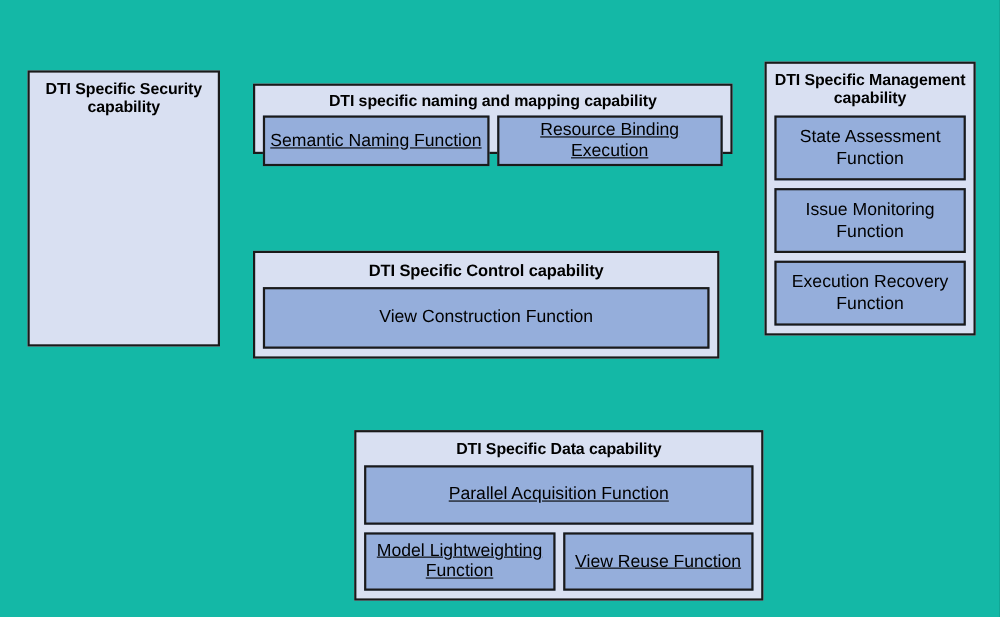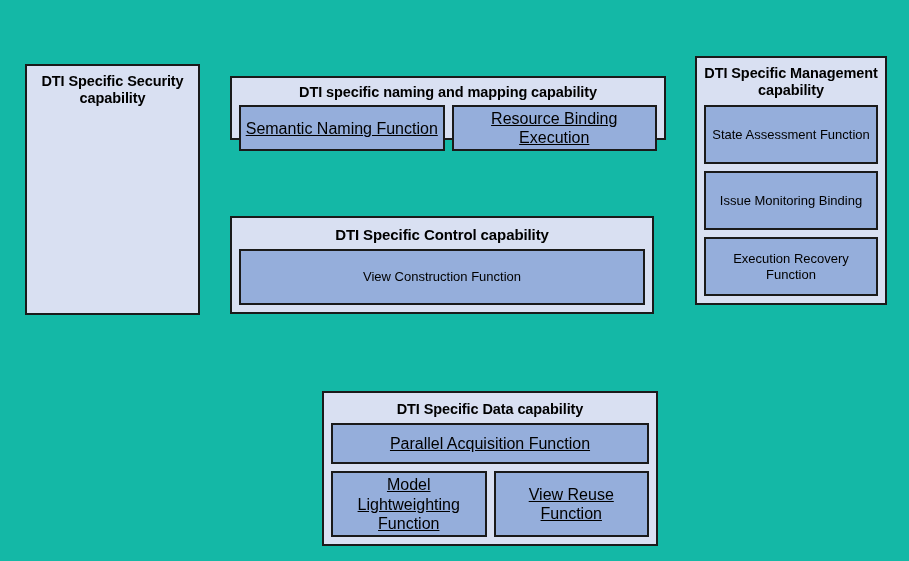--- a/index.html
+++ b/index.html
@@ -46,34 +46,34 @@
     flex: 1;
   }
   .fn-box {
     background: #95aedb;
     border: 2px solid #1a1a1a;
     box-sizing: border-box;
     display: flex;
     align-items: center;
     justify-content: center;
     text-align: center;
-    font-size: 13px;
+    font-size: 16px;
     color: #000000;
     line-height: 1.2;
     flex: 1;
     padding: 2px 3px;
   }
   .fn-box.small { font-size: 16px; text-decoration: underline; }
 
   
   #panel-security   { left: 25px;  top: 64px;  width: 175px; height: 251px; }
   #panel-naming     { left: 230px; top: 76px;  width: 436px; height: 64px; }
-  #panel-control    { left: 230px; top: 216px; width: 424px; height: 98px; }
+  #panel-control    { left: 230px; top: 228px; width: 424px; height: 98px; }
   #panel-management { left: 695px; top: 56px;  width: 192px; height: 249px; }
-  #panel-data       { left: 322px; top: 391px; width: 336px; height: 155px; }
+  #panel-data       { left: 322px; top: 391px; width: 372px; height: 155px; }
 
   #panel-security .panel-title   { padding-bottom: 7px; }
   #panel-management .panel-title { padding-bottom: 6px; }
   #panel-naming .panel-title     { padding: 1px 0 4px 0; }
   #panel-control .panel-title    { padding: 3px 0 5px 0; font-size: 15px; }
   #panel-data .panel-title       { padding: 3px 0 5px 0; }
 </style>
 </head>
 <body>
 
@@ -102,21 +102,21 @@
     </div>
   </div>
 
   <div class="panel" id="panel-management">
     <div class="panel-title">DTI Specific Management capability</div>
     <div class="fn-grid">
       <div class="fn-row">
         <div class="fn-box">State Assessment Function</div>
       </div>
       <div class="fn-row">
-        <div class="fn-box">Issue Monitoring Binding</div>
+        <div class="fn-box">Issue Monitoring Function</div>
       </div>
       <div class="fn-row">
         <div class="fn-box">Execution Recovery Function</div>
       </div>
     </div>
   </div>
 
   <div class="panel" id="panel-data">
     <div class="panel-title">DTI Specific Data capability</div>
     <div class="fn-grid">

